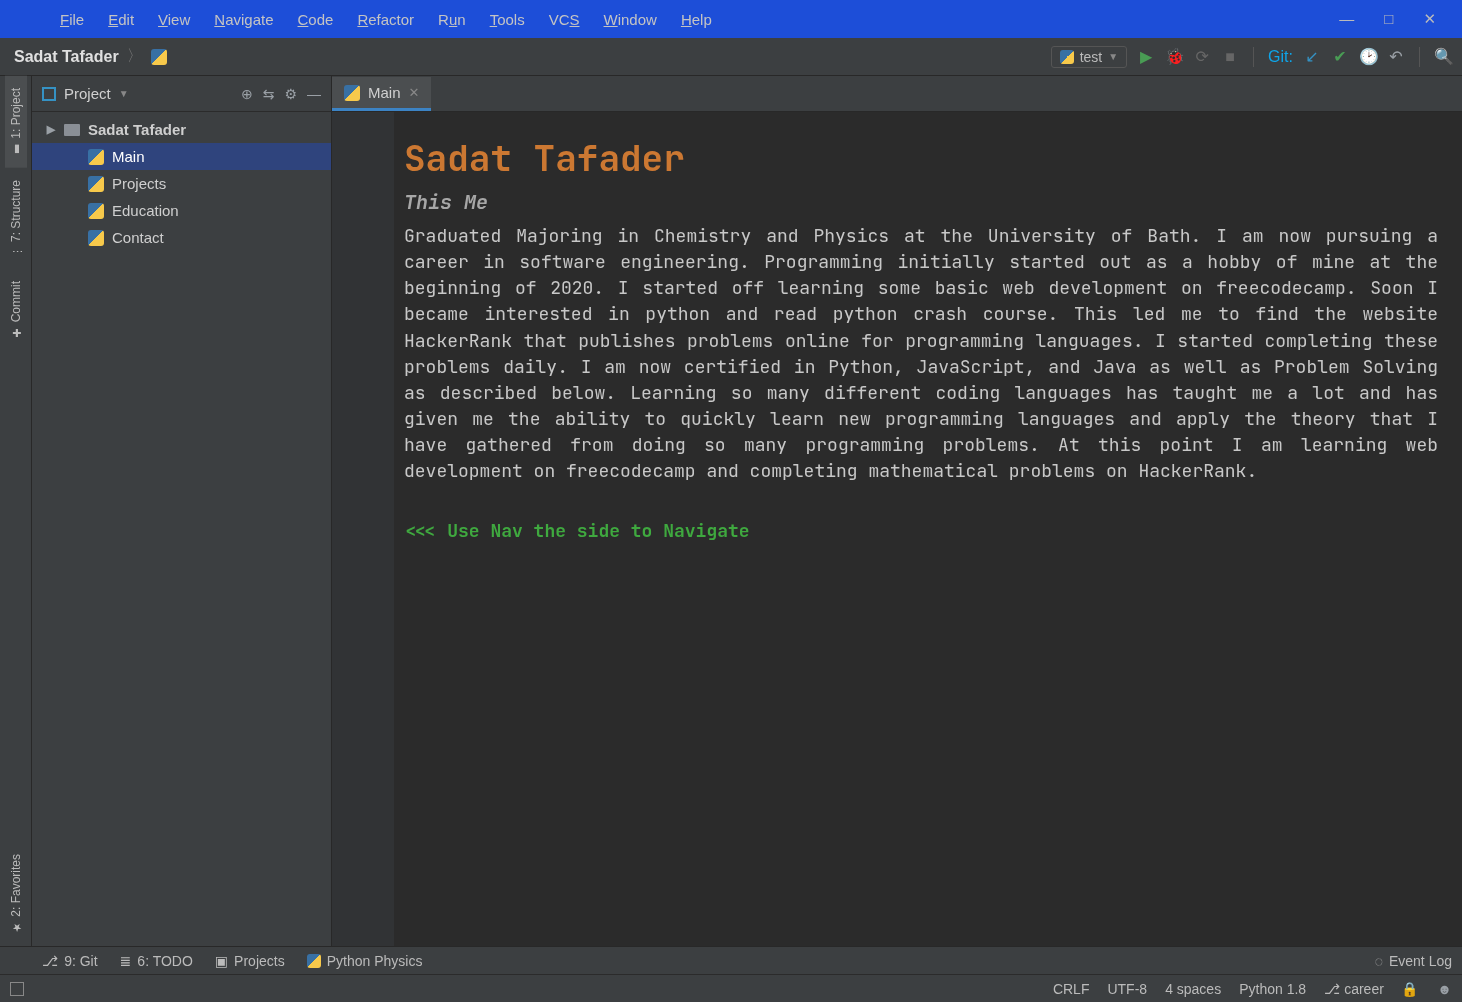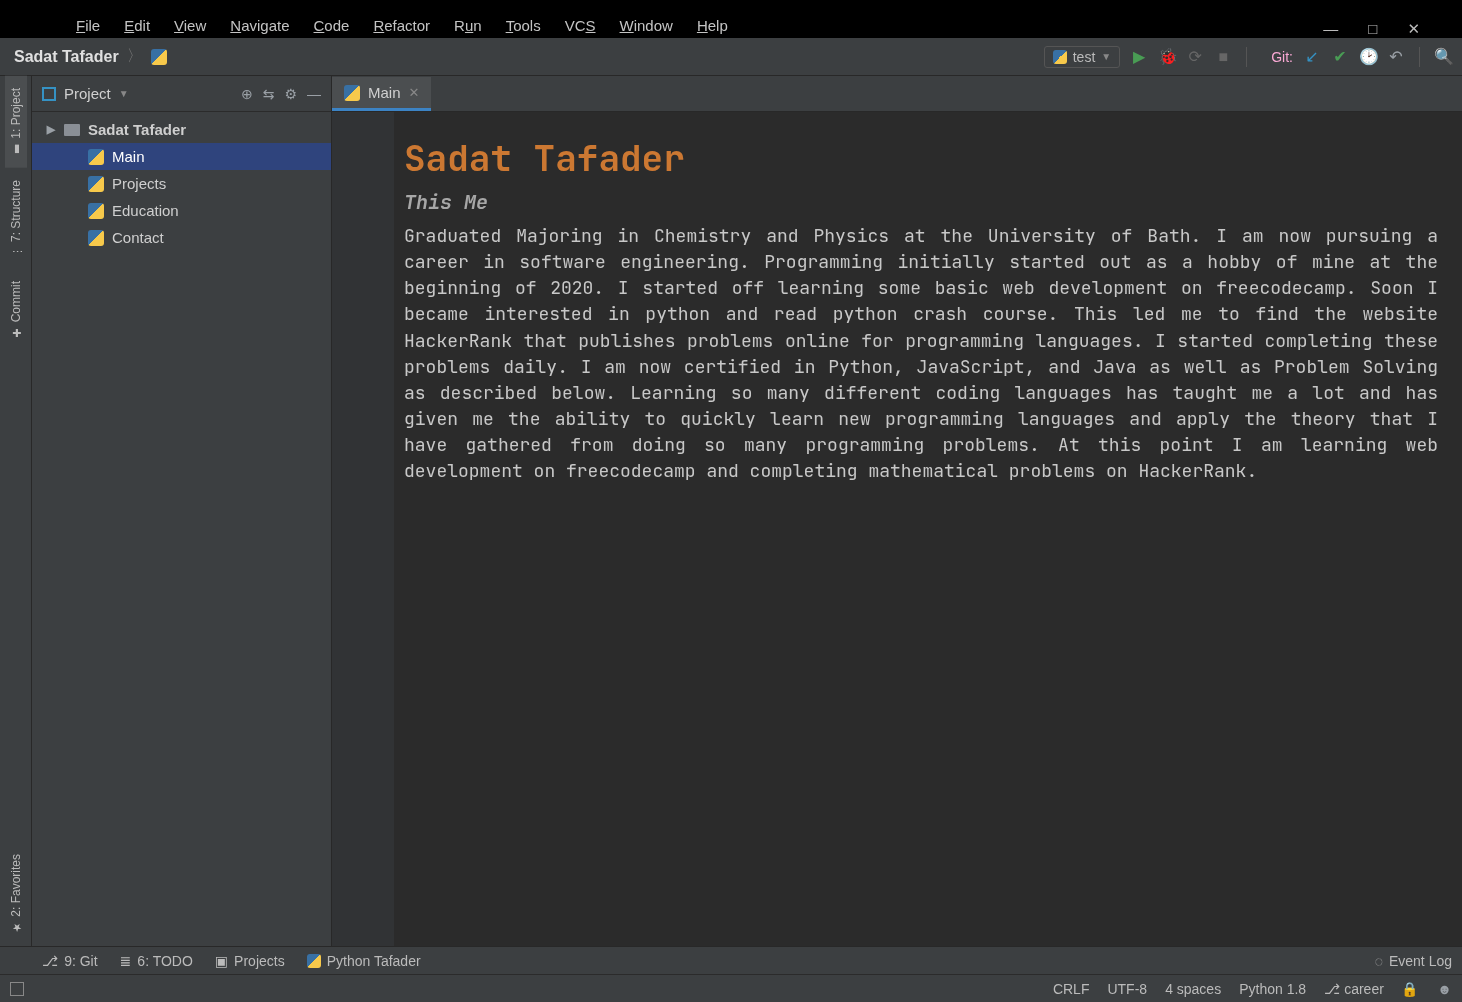--- a/index.html
+++ b/index.html
@@ -5,22 +5,22 @@
   * { margin:0; padding:0; box-sizing:border-box; }
   body {
     width:1462px; height:1002px;
     background:#3c3f41;
     font-family:"Segoe UI",Arial,sans-serif;
     font-size:14px; color:#bbbbbb;
     overflow:hidden; position:relative;
   }
   
   .menubar {
-    height:38px; display:flex; align-items:flex-end;
-    padding:0 28px; background:#000000;
+    height:38px; display:flex; align-items:center;
+    padding:0 12px; background:#1d4ed8;
   }
   .menubar .spacer-left { width:36px; }
   .menubar .menu-item {
     padding:4px 12px; font-size:15px; color:#c4c4c4; cursor:default;
   }
   .menubar .menu-item u { text-decoration:underline; }
   .menubar .winbtns { margin-left:auto; display:flex; gap:30px; padding-right:14px; }
   .menubar .winbtns span { font-size:15px; color:#bbbbbb; cursor:default; }
   
   .navbar {
@@ -37,21 +37,21 @@
     border:1px solid #555; border-radius:3px; padding:2px 8px;
     background:#3c3f41;
   }
   .run-config .py { width:14px; height:14px; background:linear-gradient(135deg,#3870a4 50%,#f7c94b 50%); border-radius:3px;}
   .run-config .name { font-size:14px; color:#bbb; }
   .tb-icon { width:18px; text-align:center; font-size:16px; color:#9aa0a6; cursor:default;}
   .tb-icon.run { color:#499c54; }
   .tb-icon.bug { color:#499c54; }
   .tb-icon.git-pull { color:#3592c4; }
   .tb-icon.git-push { color:#499c54; }
-  .git-label { font-size:14px; color:#f9a8d4;margin-left:10px; }
+  .git-label { font-size:16px; color:#0ea5e9; }
   .sep { width:1px; height:20px; background:#555; margin:0 4px;}
   
   .main {
     position:absolute; top:76px; bottom:56px; left:0; right:0;
     display:flex; background:#2b2b2b;
   }
   
   .left-gutter {
     width:32px; background:#3c3f41; border-right:1px solid #282828;
     display:flex; flex-direction:column; align-items:center;
@@ -252,20 +252,21 @@
         <span>Main</span>
         <span class="close">✕</span>
       </div>
     </div>
     <div class="editor-content">
       <div class="gutter"></div>
       <div class="doc">
         <h1>Sadat Tafader</h1>
         <h2>This Me</h2>
         <p>Graduated Majoring in Chemistry and Physics at the University of Bath. I am now pursuing a career in software engineering. Programming initially started out as a hobby of mine at the beginning of 2020. I started off learning some basic web development on freecodecamp. Soon I became interested in python and read python crash course. This led me to find the website HackerRank that publishes problems online for programming languages. I started completing these problems daily. I am now certified in Python, JavaScript, and Java as well as Problem Solving as described below. Learning so many different coding languages has taught me a lot and has given me the ability to quickly learn new programming languages and apply the theory that I have gathered from doing so many programming problems. At this point I am learning web development on freecodecamp and completing mathematical problems on HackerRank.</p>
+        <p class="navhint">&lt;&lt;&lt; Use Nav the side to Navigate</p>
       </div>
     </div>
   </div>
 </div>
 
 <div class="toolbar-bottom">
   <div class="left">
     <div class="item">
         <span>⎇</span>
         <span>9: Git</span>
@@ -273,21 +274,21 @@
     <div class="item">
         <span>≣</span>
         <span>6: TODO</span>
       </div>
     <div class="item">
         <span>▣</span>
         <span>Projects</span>
       </div>
     <div class="item">
         <span class="pyfile" style="width:14px;height:14px;display:inline-block;background:linear-gradient(135deg,#3870a4 50%,#f7c94b 50%);border-radius:3px;"></span>
-        <span>Python Tafader</span>
+        <span>Python Physics</span>
       </div>
   </div>
   <div class="right">
     <div class="item">
         <span>◌</span>
         <span>Event Log</span>
       </div>
   </div>
 </div>
 

